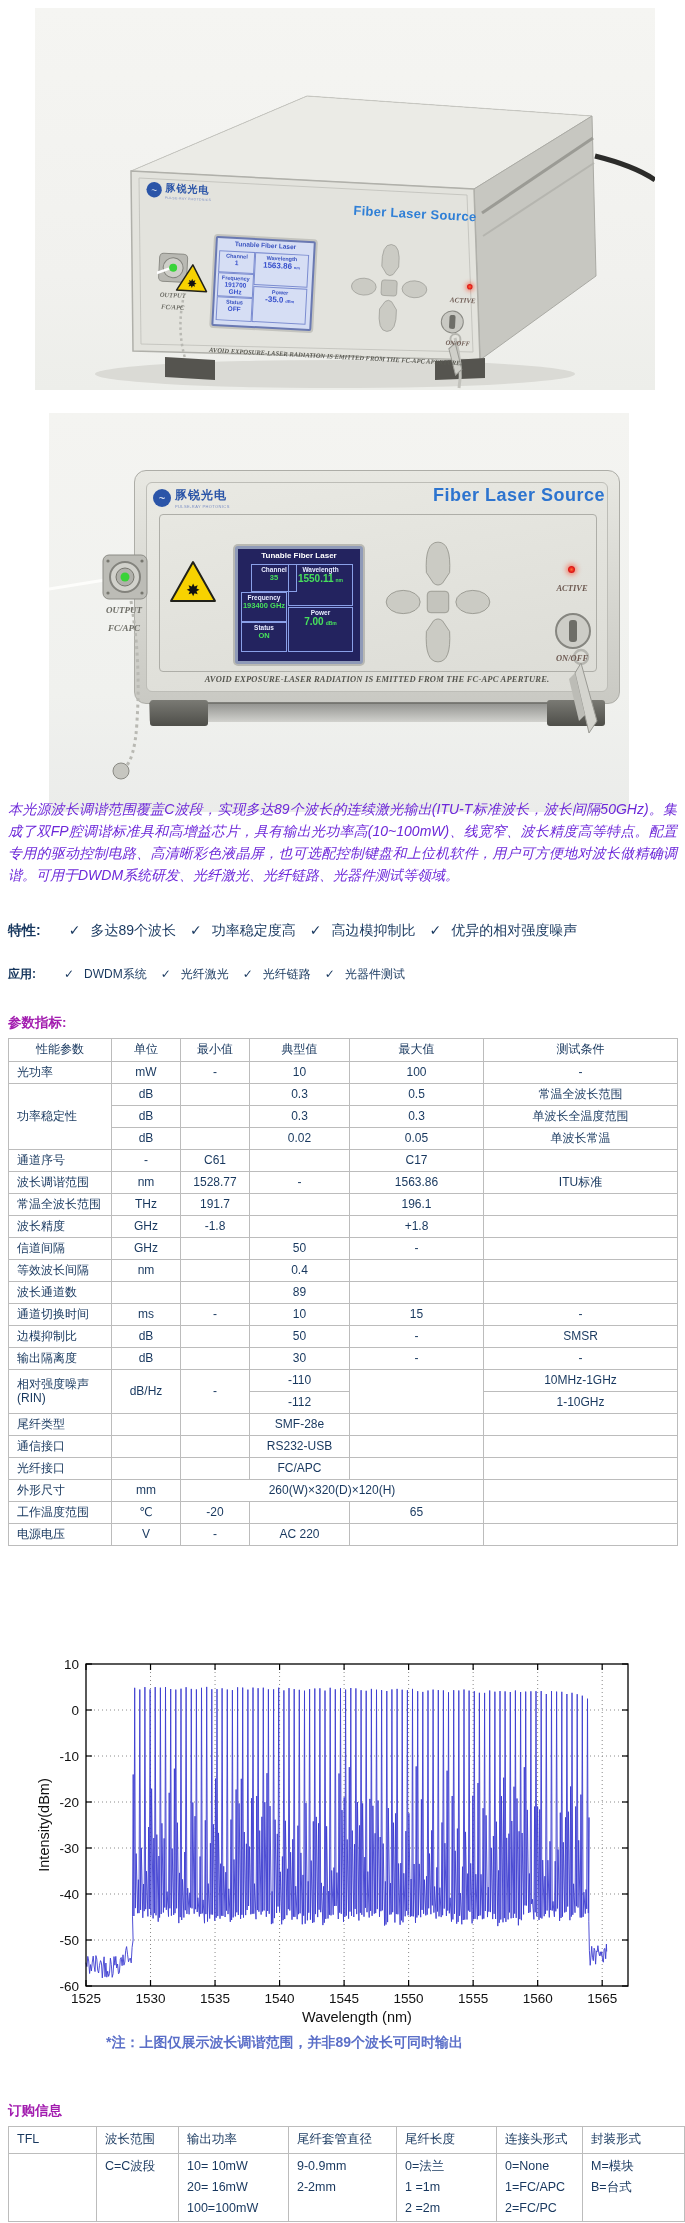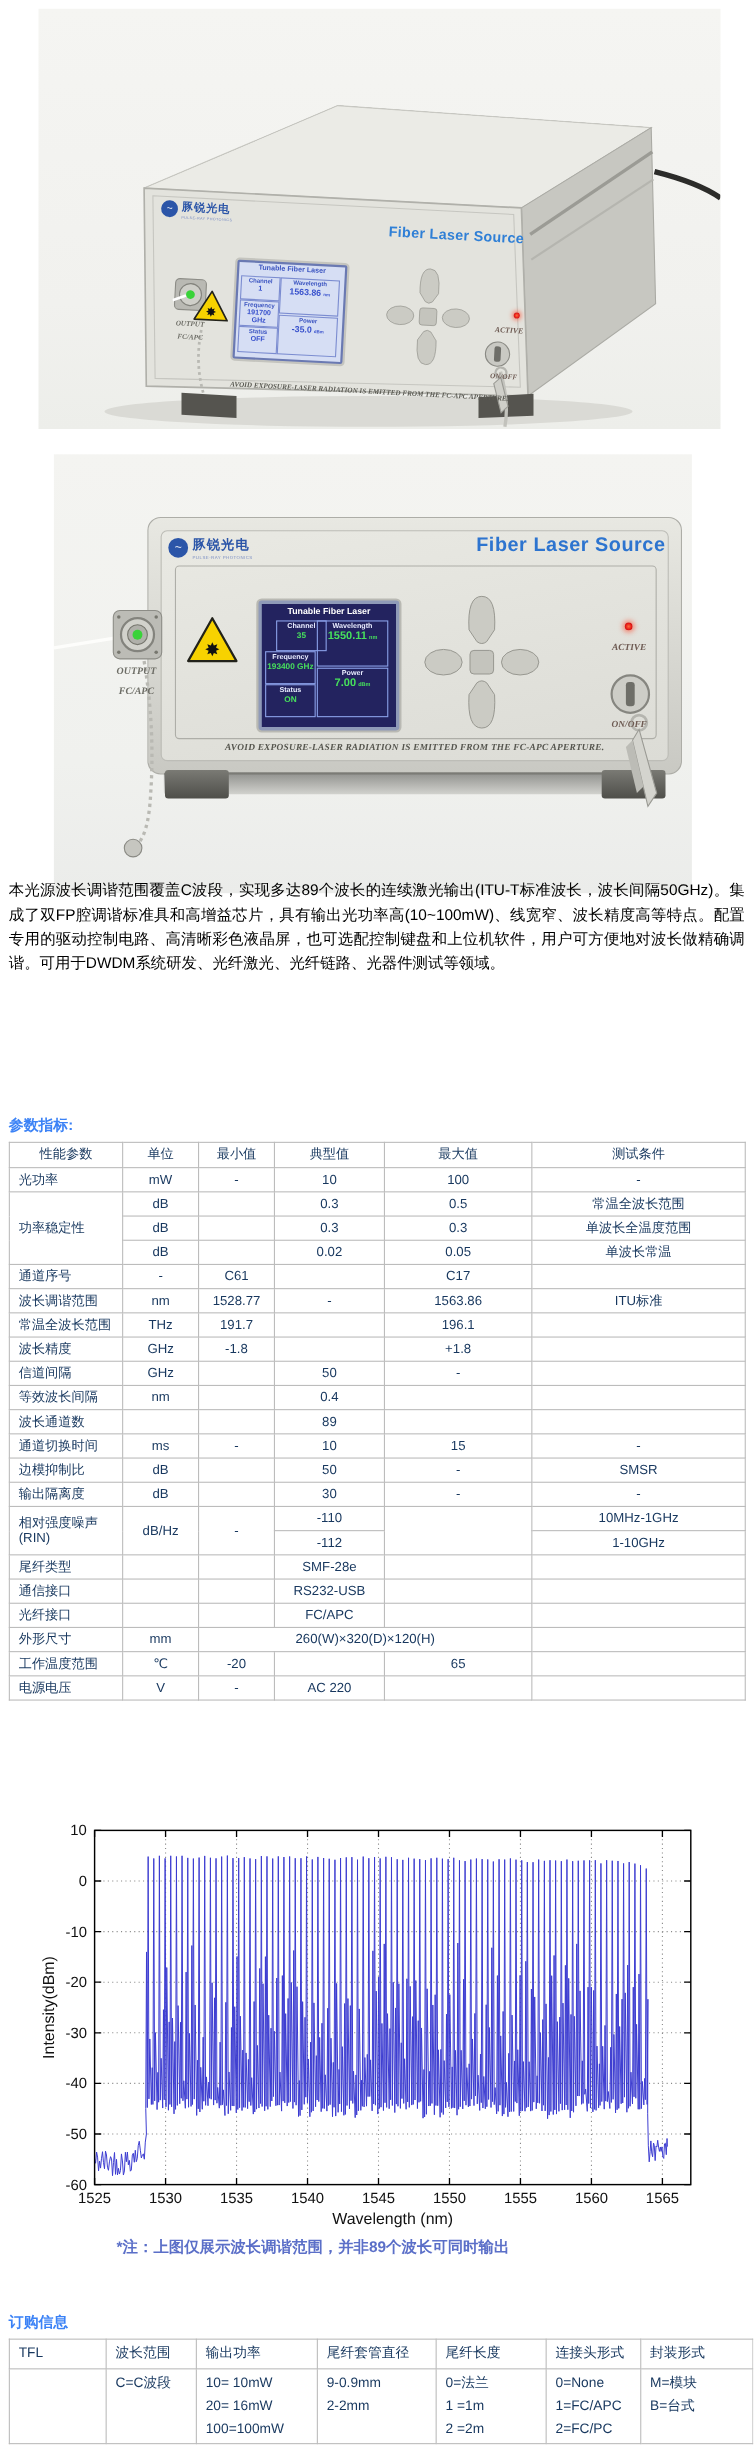--- a/index.html
+++ b/index.html
@@ -63,26 +63,26 @@
   .p1-lcd .c-ch{left:2px;top:12px;width:34px;height:20px;}
   .p1-lcd .c-fr{left:2px;top:34px;width:34px;height:22px;}
   .p1-lcd .c-st{left:2px;top:58px;width:34px;height:22px;}
   .p1-lcd .c-wl{left:38px;top:12px;width:52px;height:31px;}
   .p1-lcd .c-pw{left:38px;top:46px;width:52px;height:34px;}
   .p1-warntext{font-size:6.5px;font-style:italic;font-weight:700;text-align:center;
     font-family:"Liberation Serif","DejaVu Serif",serif;color:#5a5a53;}
   .p1-outlab{font-size:6.5px;font-style:italic;font-weight:700;text-align:center;
     font-family:"Liberation Serif","DejaVu Serif",serif;color:#6d6d66;}
   
-  #desc{left:8px;top:798px;width:669px;font-size:14px;line-height:22px;text-align:justify;color:#000000;}
+  #desc{left:8px;top:798px;width:669px;font-size:14px;line-height:22px;text-align:justify;color:#6d28d9;font-style:italic;}
   .feat-line{left:8px;top:922px;width:669px;font-size:14px;color:#17375e;}
   #apps{top:966px;font-size:12px;}
   .feat-label{font-weight:700;margin-right:14px;}
   .tick{margin:0 10px 0 14px;color:#17375e;}
-  .sec-title{font-size:13.5px;font-weight:700;color:#3b82f6;}
+  .sec-title{font-size:13.5px;font-weight:700;color:#a21caf;}
   #params-title{left:8px;top:1014px;}
   #order-title{left:8px;top:2102px;}
   
   table{border-collapse:collapse;table-layout:fixed;}
   #params-table{position:absolute;left:8px;top:1038px;width:669px;}
   #params-table th,#params-table td{border:1px solid #bcbcbc;font-size:12px;color:#17375e;
     text-align:center;height:21px;padding:0 4px;line-height:1.15;overflow:hidden;}
   #params-table th{font-weight:400;height:22px;}
   #params-table td.cl{text-align:left;padding-left:8px;}
   #order-table{position:absolute;left:8px;top:2126px;width:676px;}
@@ -255,20 +255,22 @@
       <circle cx="36" cy="46" r="7" fill="none" stroke="#b5b5af" stroke-width="2.5"></circle>
       <polygon points="36,52 52,110 44,122 30,62" fill="#d4d4ce" stroke="#9a9a94"></polygon>
       <polygon points="30,62 40,104 34,110 24,68" fill="#bcbcb6"></polygon>
     </svg>
     <div class="abs active-lab" id="p2-onoff">ON/OFF</div>
     <div class="abs p2-warntext">AVOID EXPOSURE-LASER RADIATION IS EMITTED FROM THE FC-APC APERTURE.</div>
   </figure>
 
   <p class="abs" id="desc" style="margin:0">本光源波长调谐范围覆盖C波段，实现多达89个波长的连续激光输出(ITU-T标准波长，波长间隔50GHz)。集成了双FP腔调谐标准具和高增益芯片，具有输出光功率高(10~100mW)、线宽窄、波长精度高等特点。配置专用的驱动控制电路、高清晰彩色液晶屏，也可选配控制键盘和上位机软件，用户可方便地对波长做精确调谐。可用于DWDM系统研发、光纤激光、光纤链路、光器件测试等领域。</p>
 
+  <div class="abs feat-line" id="features"><span class="feat-label">特性:</span><span class="tick">✓</span><span>多达89个波长</span><span class="tick">✓</span><span>功率稳定度高</span><span class="tick">✓</span><span>高边模抑制比</span><span class="tick">✓</span><span>优异的相对强度噪声</span></div>
+  <div class="abs feat-line" id="apps"><span class="feat-label">应用:</span><span class="tick">✓</span><span>DWDM系统</span><span class="tick">✓</span><span>光纤激光</span><span class="tick">✓</span><span>光纤链路</span><span class="tick">✓</span><span>光器件测试</span></div>
 
   <div class="abs sec-title" id="params-title">参数指标:</div>
   <table id="params-table">
     <colgroup>
         <col style="width:103px">
         <col style="width:69px">
         <col style="width:69px">
         <col style="width:100px">
         <col style="width:134px">
         <col style="width:194px">

